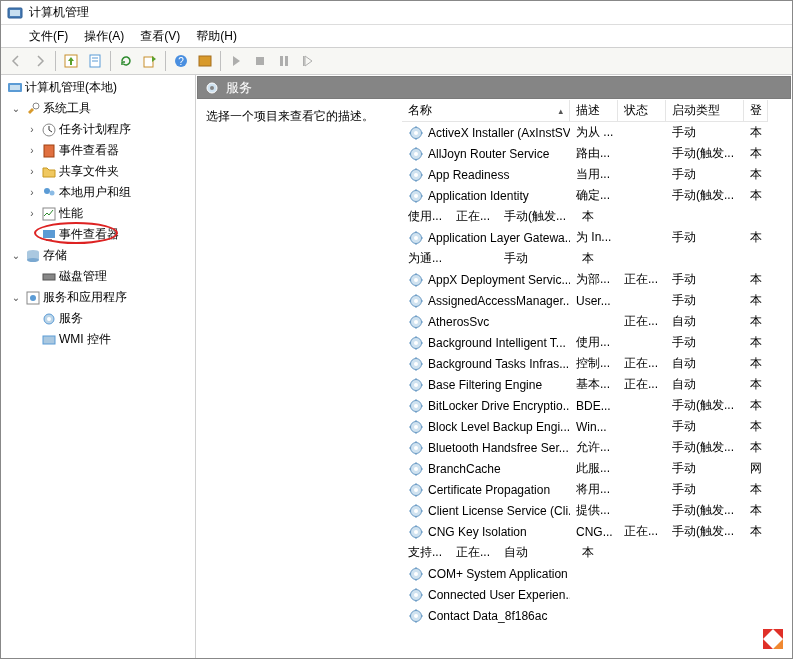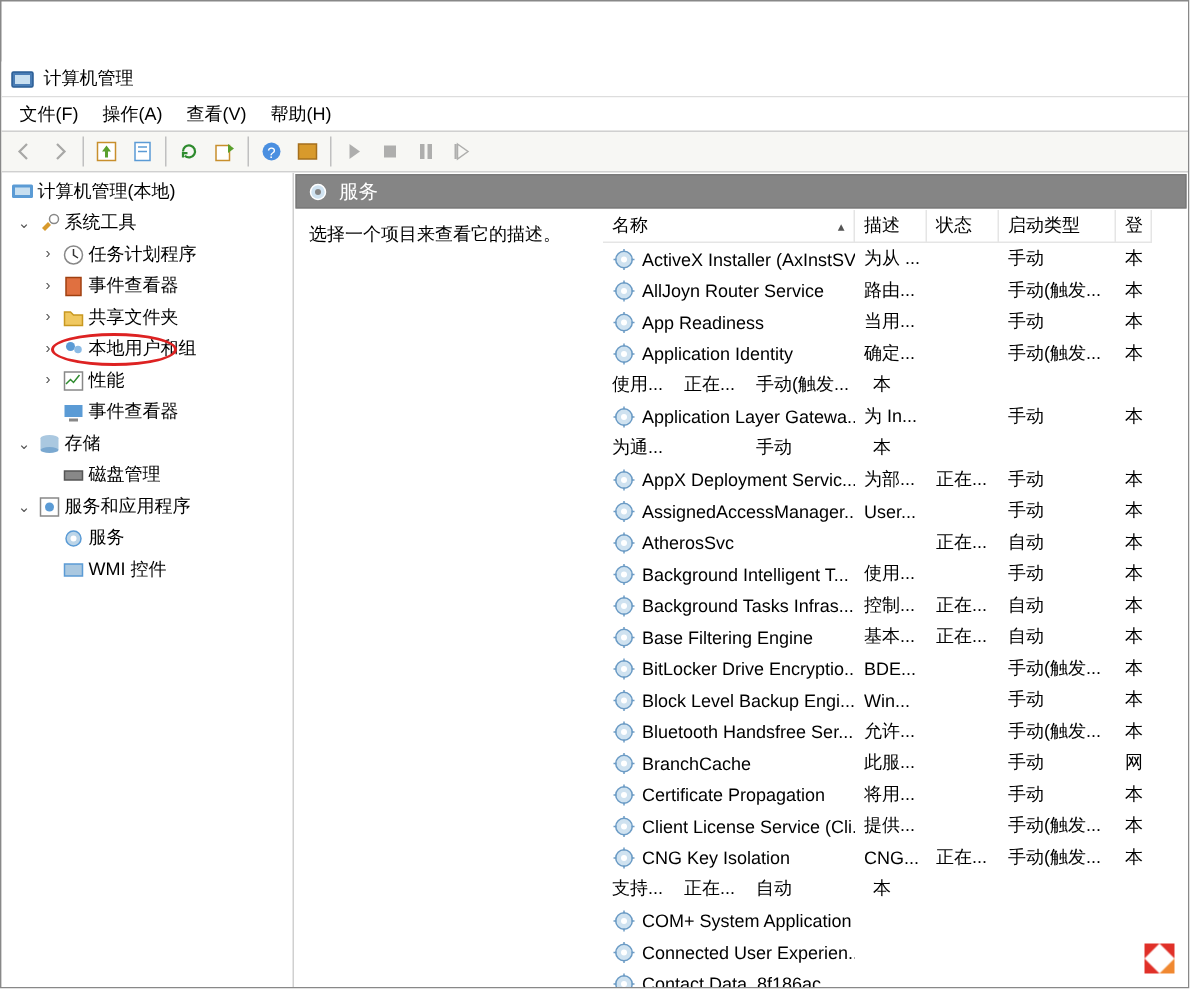--- a/index.html
+++ b/index.html
@@ -1,20 +1,20 @@
 <!DOCTYPE html>
 <html><head>
 <meta charset="utf-8">
 <style>
 * { box-sizing: border-box; font-family: 'Microsoft YaHei', 'Segoe UI', sans-serif; }
 body { margin: 0; padding: 0; width: 793px; height: 659px; overflow: hidden; background: #fff; position: relative; }
 .window { border: 1px solid #888; width: 793px; height: 659px; display: flex; flex-direction: column; background: #fff; }
-.titlebar { height: 24px; background: #fff; display: flex; align-items: center; padding: 2px 6px; font-size: 12px; border-bottom: 1px solid #ddd; margin-top: 40px; }
+.titlebar { height: 24px; background: #fff; display: flex; align-items: center; padding: 2px 6px; font-size: 12px; border-bottom: 1px solid #ddd; }
 .titlebar .app-icon { width: 16px; height: 16px; margin-right: 6px; }
-.menubar { height: 22px; display: flex; align-items: center; padding: 0 4px; font-size: 12px; background: #fff; }
+.menubar { height: 22px; display: flex; align-items: center; padding: 0 20px; font-size: 12px; background: #fff; }
 .menubar .menu-item { padding: 2px 8px; cursor: default; }
 .toolbar { height: 28px; border-top: 1px solid #d0d0d0; border-bottom: 1px solid #d0d0d0; background: #f7f7f4; display: flex; align-items: center; padding: 0 4px; gap: 2px; }
 .toolbar .tb-btn { width: 22px; height: 22px; display: flex; align-items: center; justify-content: center; cursor: default; border: 1px solid transparent; }
 .toolbar .tb-btn.disabled { opacity: 0.4; }
 .toolbar .sep { width: 1px; height: 20px; background: #c0c0c0; margin: 0 2px; }
 .body { flex: 1; display: flex; overflow: hidden; }
 .tree-panel { width: 195px; border-right: 1px solid #d0d0d0; overflow: auto; padding-top: 2px; font-size: 12px; background: #fff; }
 .tree-row { display: flex; align-items: center; height: 21px; padding-right: 4px; white-space: nowrap; cursor: default; }
 .tw { width: 14px; height: 14px; display: flex; align-items: center; justify-content: center; font-size: 10px; color: #555; }
 .tree-icon { width: 16px; height: 16px; margin: 0 2px; display:flex; align-items:center; justify-content:center; }

